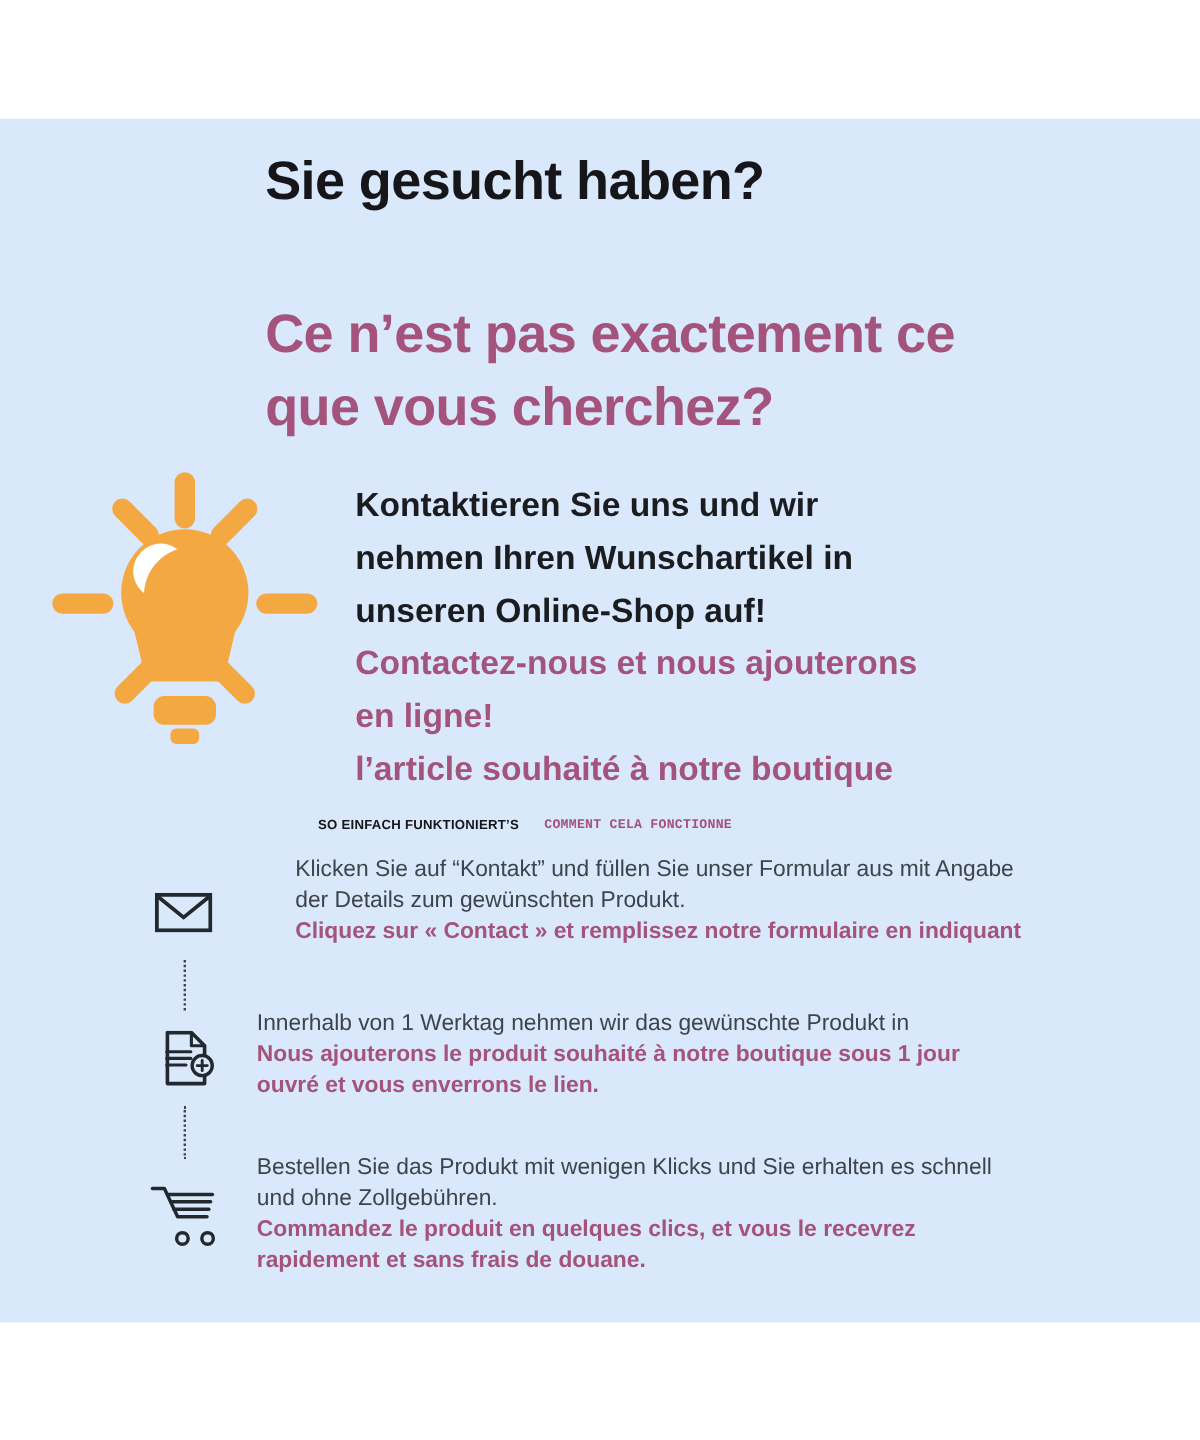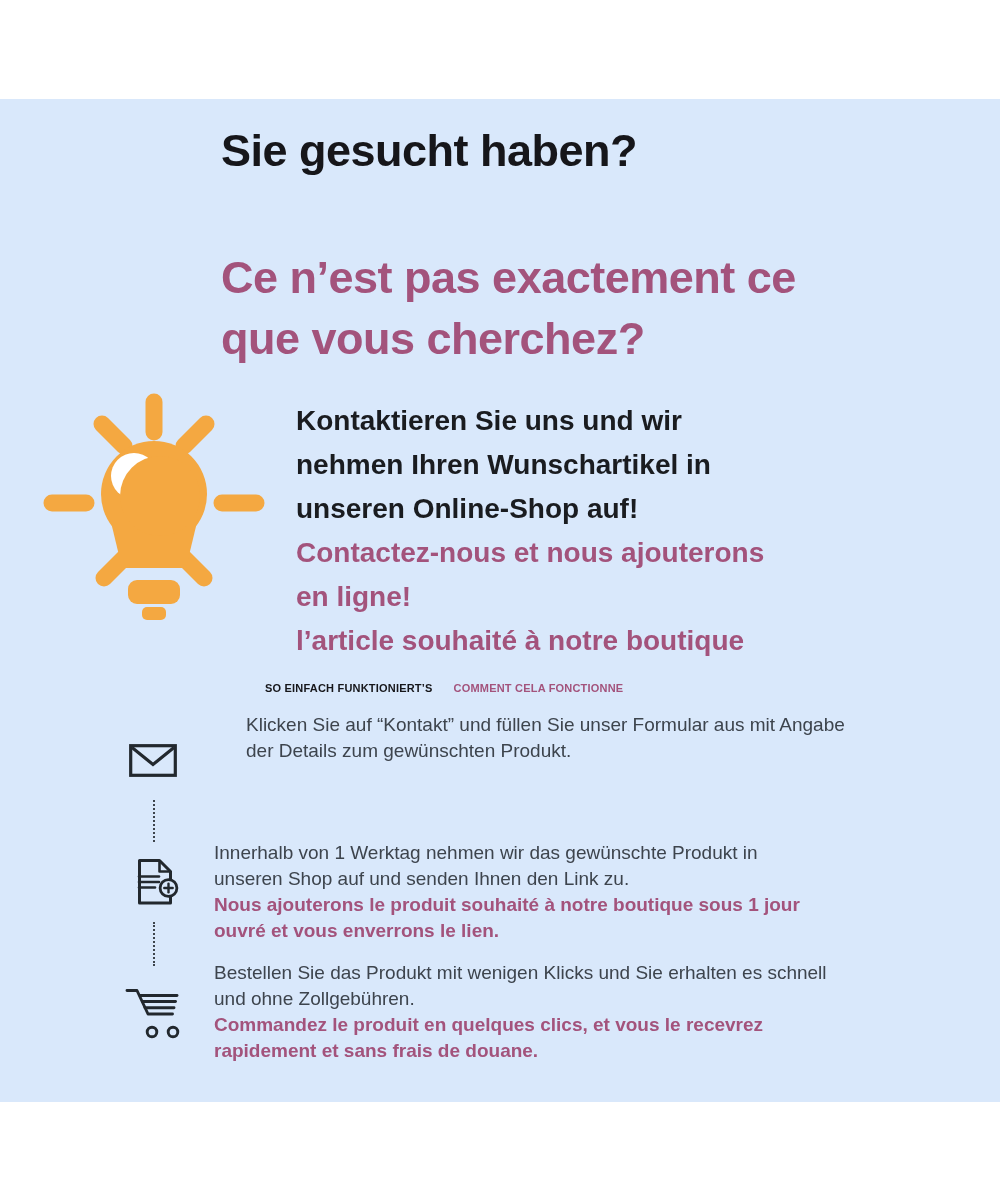--- a/index.html
+++ b/index.html
@@ -19,21 +19,21 @@
   .title { font-weight:700; font-size:45px; line-height:61px; letter-spacing:-0.5px; white-space:nowrap; }
   .title-de { left:221px; top:120px; color: var(--heading-dark, #16161a); }
   .title-fr { left:221px; top:247px; color: var(--accent-purple, #a3537c); }
 
   .lead { left:296px; top:381px; font-size:28px; line-height:44px; font-weight:700; white-space:nowrap;margin-top:18px; }
   .lead .de { color: var(--lead-dark, #1a1c20); }
   .lead .fr { color: var(--accent-purple, #a3537c); }
 
   .how-heading { left:217px; top:682px; display:flex; gap:21px; font-weight:700; font-size:11px; letter-spacing:0.2px; white-space:nowrap;margin-left:48px; }
   .how-heading .de { color: var(--heading-dark, #16161a); }
-  .how-heading .fr { color: var(--accent-purple, #a3537c); }
+  .how-heading .fr { color: var(--accent-purple, #a3537c); font-family: Liberation Mono, monospace; }
 
   .step-text { left:214px; width:730px; font-size:19px; line-height:26px; }
   .step-text .de { color: var(--body-gray, #3d444d); font-weight:400; white-space:nowrap; }
   .step-text .fr { color: var(--accent-purple, #a3537c); font-weight:700; white-space:nowrap; }
   .step1 { top:712px;margin-left:32px; }
   .step2 { top:840px; }
   .step3 { top:960px; }
 
   .icon-dark { color: var(--icon-dark, #22282e); }
   .bulb { color: var(--bulb-orange, #f4a841); }
@@ -98,20 +98,21 @@
 
   <div class="abs icon-dark" style="left:129px; top:744px;">
     <svg width="48" height="33" viewBox="0 0 48 33">
       <rect x="1.7" y="1.7" width="44.6" height="29.6" fill="none" stroke="currentColor" stroke-width="3.2"></rect>
       <path d="M3 3.5 L24 20.5 L45 3.5" fill="none" stroke="currentColor" stroke-width="3.2"></path>
     </svg>
   </div>
   <div class="abs step-text step1">
     <div class="de">Klicken Sie auf “Kontakt” und füllen Sie unser Formular aus mit Angabe</div>
     <div class="de">der Details zum gewünschten Produkt.</div>
+    <div class="fr">Cliquez sur « Contact » et remplissez notre formulaire en indiquant</div>
   </div>
 
   <div class="abs connector connector1"></div>
 
   <div class="abs icon-dark" style="left:130px; top:859px;">
     <svg width="50" height="47" viewBox="0 0 50 47">
       <path d="M9.5 1.5 H29.5 L40.5 12.5 V44 H9.5 Z" fill="none" stroke="currentColor" stroke-width="3" stroke-linejoin="round"></path>
       <path d="M29.5 1.5 V12.5 H40.5" fill="none" stroke="currentColor" stroke-width="2.6" stroke-linejoin="round"></path>
       <g stroke="currentColor" stroke-width="2.6" stroke-linecap="round">
         <line x1="9" y1="17.5" x2="29" y2="17.5"></line>
@@ -120,21 +121,20 @@
       </g>
       <circle class="doc-plus-bg" cx="38.5" cy="29" r="8.4" stroke="currentColor" stroke-width="2.8"></circle>
       <g stroke="currentColor" stroke-width="2.4" stroke-linecap="round">
         <line x1="38.5" y1="24.8" x2="38.5" y2="33.2"></line>
         <line x1="34.3" y1="29" x2="42.7" y2="29"></line>
       </g>
     </svg>
   </div>
   <div class="abs step-text step2">
     <div class="de">Innerhalb von 1 Werktag nehmen wir das gewünschte Produkt in</div>
-    <div class="de">unseren Shop auf und senden Ihnen den Link zu.</div>
     <div class="fr">Nous ajouterons le produit souhaité à notre boutique sous 1 jour</div>
     <div class="fr">ouvré et vous enverrons le lien.</div>
   </div>
 
   <div class="abs connector connector2"></div>
 
   <div class="abs icon-dark" style="left:124px; top:988px;">
     <svg width="58" height="52" viewBox="0 0 58 52">
       <g stroke="currentColor" stroke-width="2.9" fill="none" stroke-linecap="round" stroke-linejoin="round">
         <path d="M3 2.5 H13 L24 26 H48.5"></path>

